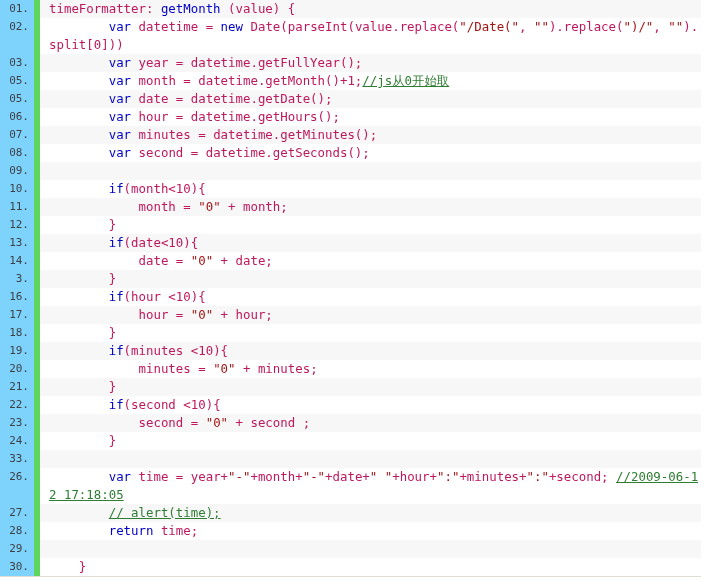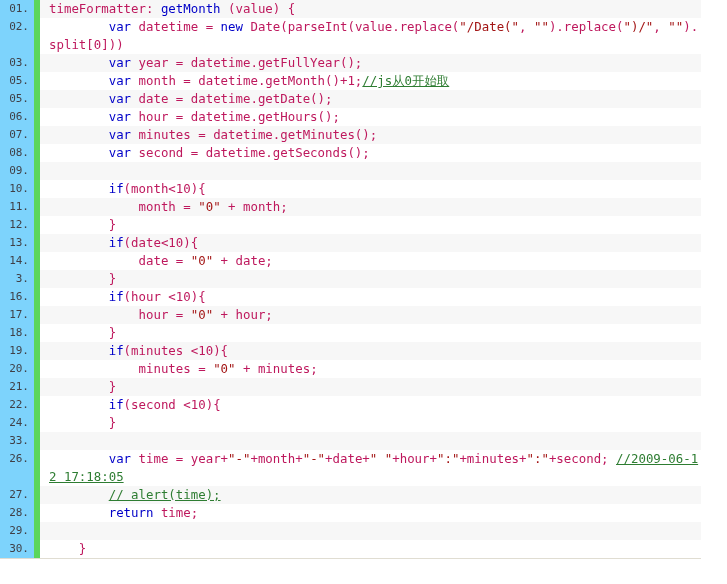--- a/index.html
+++ b/index.html
@@ -188,20 +188,25 @@
       <li class="code-row alt">
         <div class="gutter">21.</div>
         <div class="marker"></div>
         <div class="code-cell"><span class="pln">        }</span></div>
       </li>
       <li class="code-row">
         <div class="gutter">22.</div>
         <div class="marker"></div>
         <div class="code-cell"><span class="pln">        </span><span class="kw">if</span><span class="pln">(second &lt;10){</span></div>
       </li>
+      <li class="code-row alt">
+        <div class="gutter">23.</div>
+        <div class="marker"></div>
+        <div class="code-cell"><span class="pln">            second = </span><span class="str">"0"</span><span class="pln"> + second ;</span></div>
+      </li>
       <li class="code-row">
         <div class="gutter">24.</div>
         <div class="marker"></div>
         <div class="code-cell"><span class="pln">        }</span></div>
       </li>
       <li class="code-row alt">
         <div class="gutter">33.</div>
         <div class="marker"></div>
         <div class="code-cell"><span class="pln"></span></div>
       </li>

